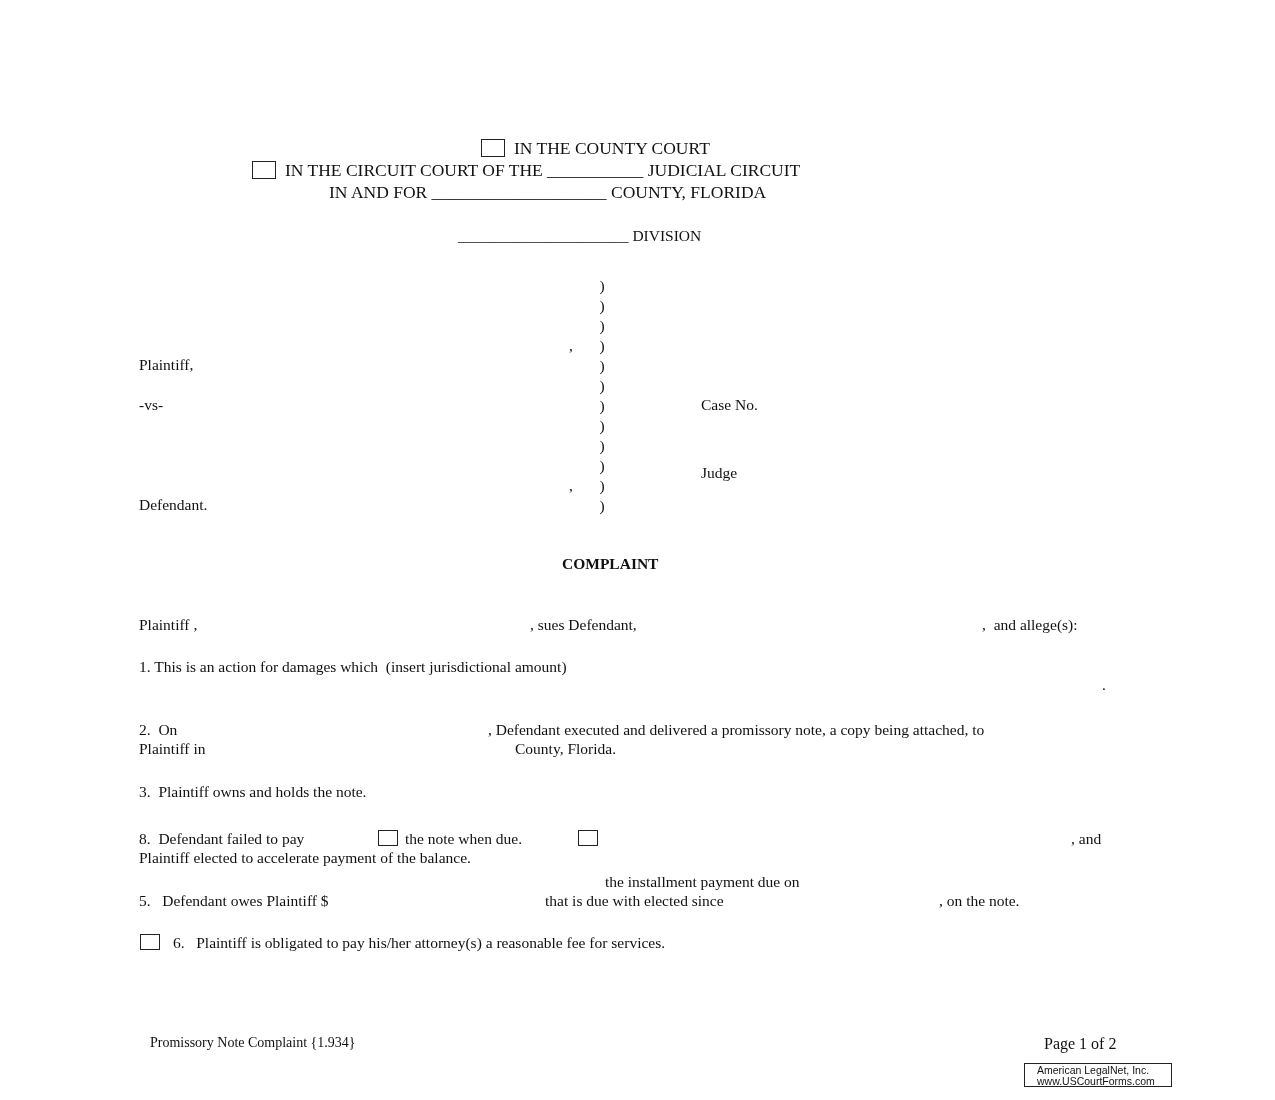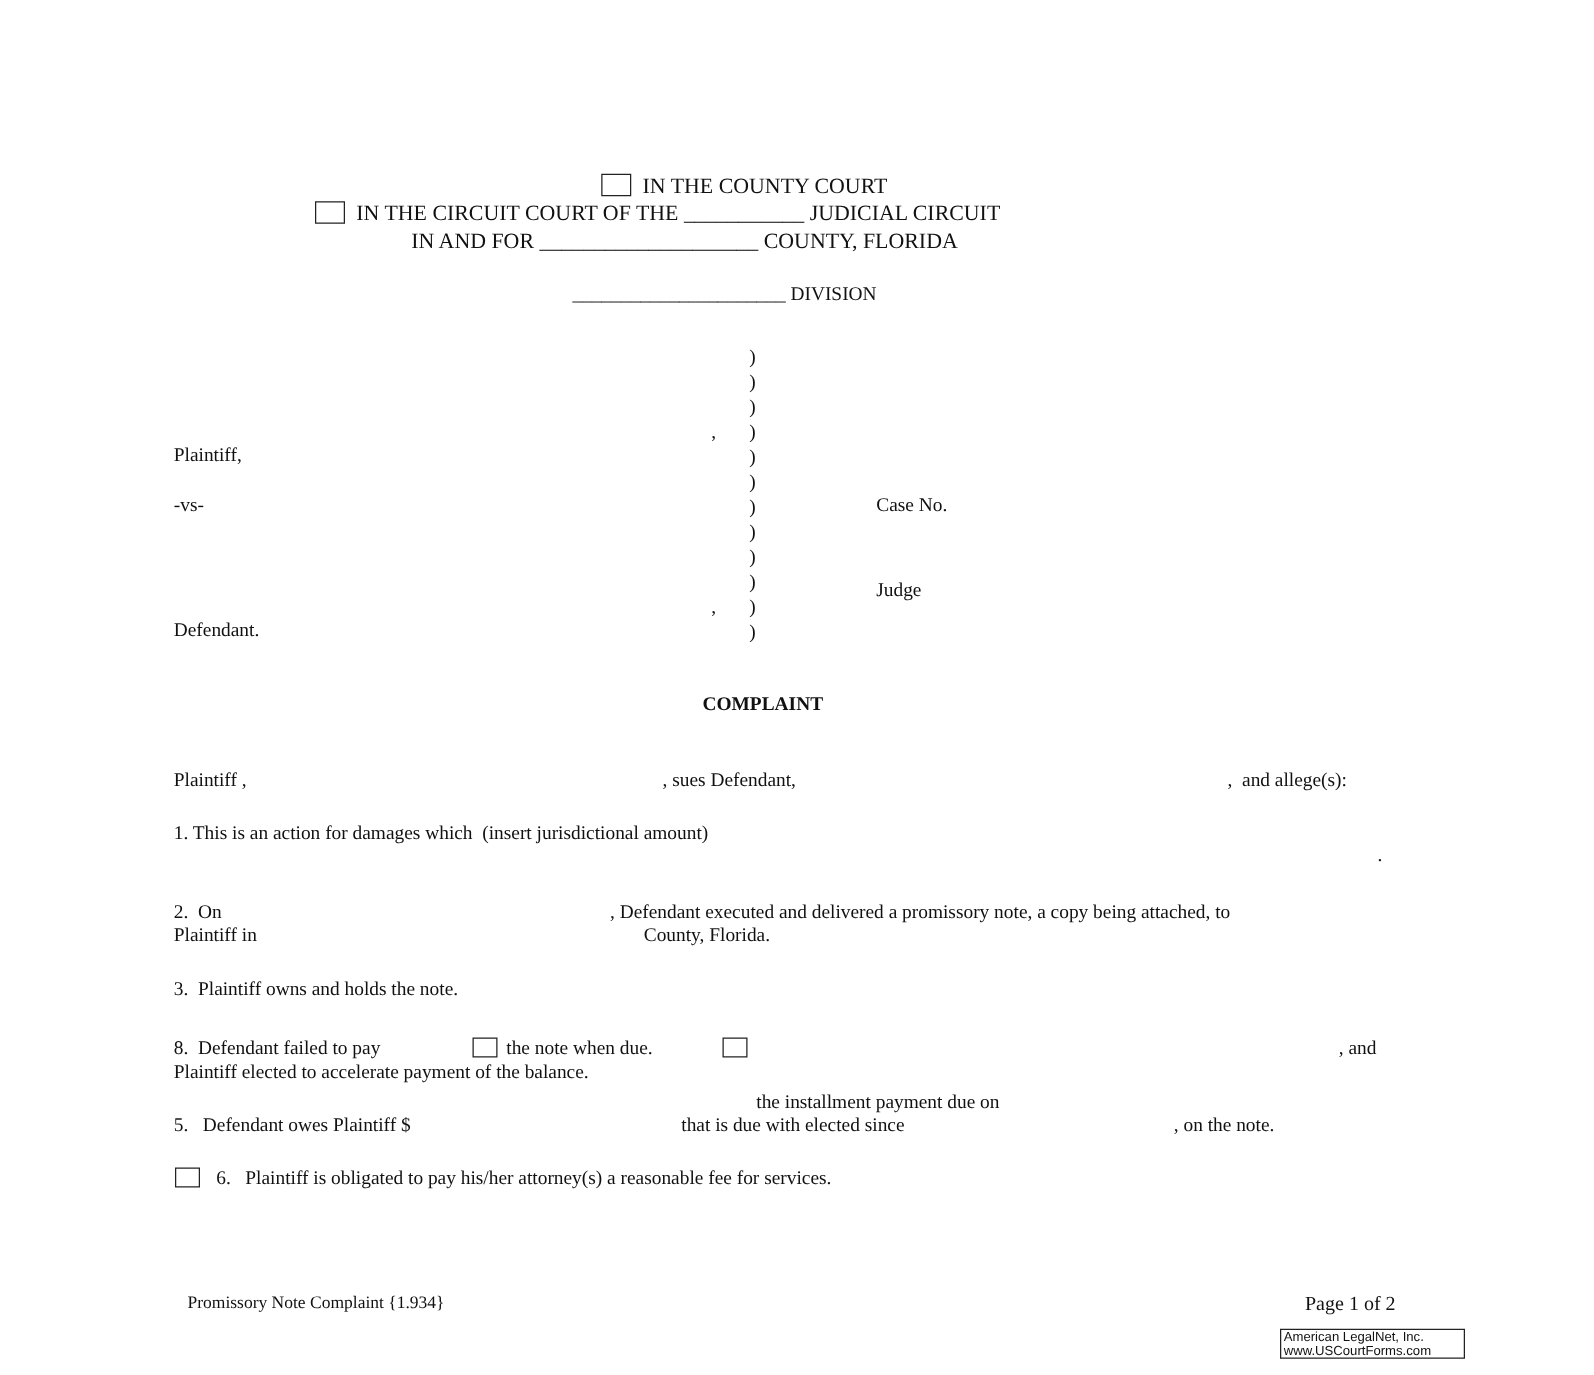--- a/index.html
+++ b/index.html
@@ -6,21 +6,21 @@
   body { width:1275px; height:1100px; position:relative; overflow:hidden;
          font-family:"Liberation Serif", serif; color:#111; font-size:15.5px; }
   .abs { position:absolute; white-space:pre; line-height:1; }
   .hdr { font-size:17.5px; }
   .cb { display:inline-block; border:1.3px solid #222; background:#fff; box-sizing:border-box; }
   .bold { font-weight:bold; }
   .paren { width:10px; text-align:center; }
   .box-legal { position:absolute; left:1024px; top:1063px; width:148px; height:24px;
                border:1px solid #222; box-sizing:border-box;
                font-family:"Liberation Sans", sans-serif; font-size:10.5px; line-height:11px;
-               padding:1px 0 0 2px; }
+               padding:1px 0 0 12px; }
 </style>
 </head>
 <body>
 
 <span class="cb" style="position:absolute;left:481px;top:139px;width:24px;height:18px;"></span>
 <div class="abs hdr" style="left:514px;top:140px;">IN THE COUNTY COURT</div>
 
 <span class="cb" style="position:absolute;left:252px;top:161px;width:24px;height:18px;"></span>
 <div class="abs hdr" style="left:285px;top:162px;">IN THE CIRCUIT COURT OF THE ___________ JUDICIAL CIRCUIT</div>
 

